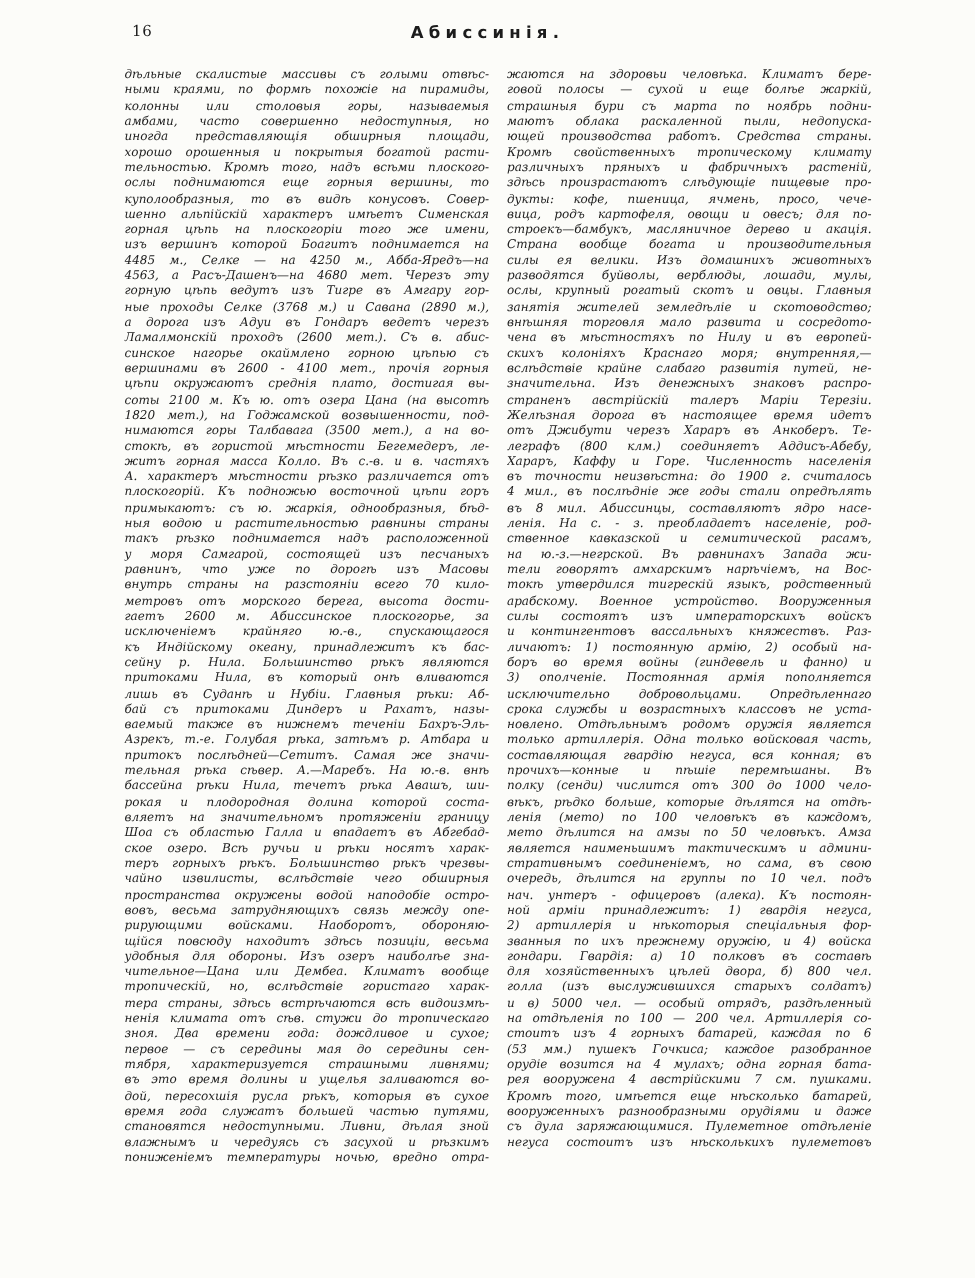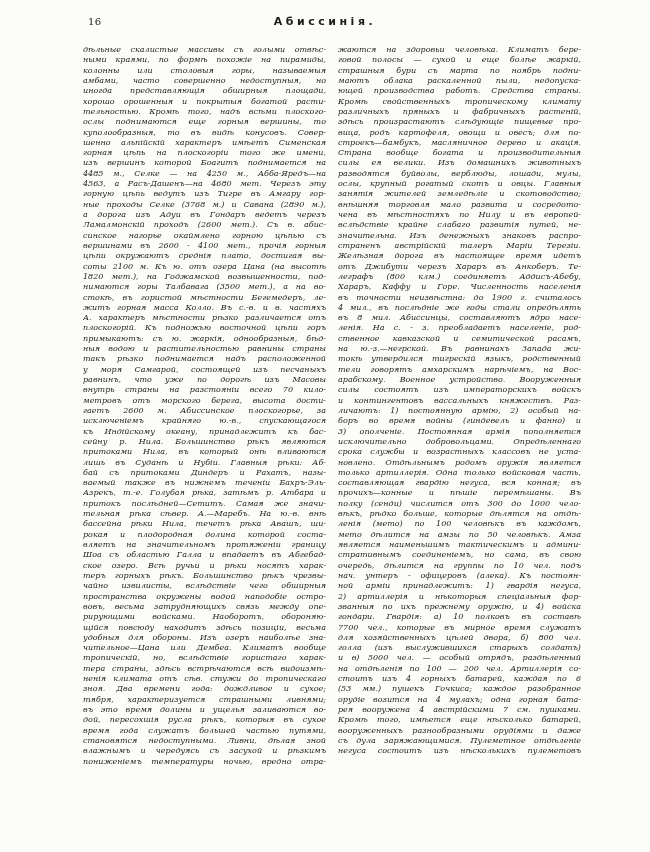--- a/index.html
+++ b/index.html
@@ -123,62 +123,65 @@
       <div class="line">пространства окружены водой наподобіе остро-</div>
       <div class="line">вовъ, весьма затрудняющихъ связь между опе-</div>
       <div class="line">рирующими войсками. Наоборотъ, обороняю-</div>
       <div class="line">щійся повсюду находитъ здѣсь позиціи, весьма</div>
       <div class="line">удобныя для обороны. Изъ озеръ наиболѣе зна-</div>
       <div class="line">чительное—Цана или Дембеа. Климатъ вообще</div>
       <div class="line">тропическій, но, вслѣдствіе гористаго харак-</div>
       <div class="line">тера страны, здѣсь встрѣчаются всѣ видоизмѣ-</div>
       <div class="line">ненія климата отъ сѣв. стужи до тропическаго</div>
       <div class="line">зноя. Два времени года: дождливое и сухое;</div>
+      <div class="line">первое — съ середины мая до середины сен-</div>
       <div class="line">тября, характеризуется страшными ливнями;</div>
       <div class="line">въ это время долины и ущелья заливаются во-</div>
       <div class="line">дой, пересохшія русла рѣкъ, которыя въ сухое</div>
       <div class="line">время года служатъ большей частью путями,</div>
       <div class="line">становятся недоступными. Ливни, дѣлая зной</div>
       <div class="line">влажнымъ и чередуясь съ засухой и рѣзкимъ</div>
       <div class="line">пониженіемъ температуры ночью, вредно отра-</div>
     </div>
 
   <div class="column column-right">
       <div class="line">жаются на здоровьи человѣка. Климатъ бере-</div>
       <div class="line">говой полосы — сухой и еще болѣе жаркій,</div>
       <div class="line">страшныя бури съ марта по ноябрь подни-</div>
       <div class="line">маютъ облака раскаленной пыли, недопуска-</div>
       <div class="line">ющей производства работъ. Средства страны.</div>
       <div class="line">Кромѣ свойственныхъ тропическому климату</div>
       <div class="line">различныхъ пряныхъ и фабричныхъ растеній,</div>
       <div class="line">здѣсь произрастаютъ слѣдующіе пищевые про-</div>
+      <div class="line">дукты: кофе, пшеница, ячмень, просо, чече-</div>
       <div class="line">вица, родъ картофеля, овощи и овесъ; для по-</div>
       <div class="line">строекъ—бамбукъ, масляничное дерево и акація.</div>
       <div class="line">Страна вообще богата и производительныя</div>
       <div class="line">силы ея велики. Изъ домашнихъ животныхъ</div>
       <div class="line">разводятся буйволы, верблюды, лошади, мулы,</div>
       <div class="line">ослы, крупный рогатый скотъ и овцы. Главныя</div>
       <div class="line">занятія жителей земледѣліе и скотоводство;</div>
       <div class="line">внѣшняя торговля мало развита и сосредото-</div>
       <div class="line">чена въ мѣстностяхъ по Нилу и въ европей-</div>
+      <div class="line">скихъ колоніяхъ Краснаго моря; внутренняя,—</div>
       <div class="line">вслѣдствіе крайне слабаго развитія путей, не-</div>
       <div class="line">значительна. Изъ денежныхъ знаковъ распро-</div>
       <div class="line">страненъ австрійскій талеръ Маріи Терезіи.</div>
       <div class="line">Желѣзная дорога въ настоящее время идетъ</div>
       <div class="line">отъ Джибути черезъ Хараръ въ Анкоберъ. Те-</div>
       <div class="line">леграфъ (800 клм.) соединяетъ Аддисъ-Абебу,</div>
       <div class="line">Хараръ, Каффу и Горе. Численность населенія</div>
       <div class="line">въ точности неизвѣстна: до 1900 г. считалось</div>
       <div class="line">4 мил., въ послѣдніе же годы стали опредѣлять</div>
       <div class="line">въ 8 мил. Абиссинцы, составляютъ ядро насе-</div>
       <div class="line">ленія. На с. - з. преобладаетъ населеніе, род-</div>
       <div class="line">ственное кавказской и семитической расамъ,</div>
       <div class="line">на ю.-з.—негрской. Въ равнинахъ Запада жи-</div>
+      <div class="line">тели говорятъ амхарскимъ нарѣчіемъ, на Вос-</div>
       <div class="line">токѣ утвердился тигрескій языкъ, родственный</div>
-      <div class="line">тели говорятъ амхарскимъ нарѣчіемъ, на Вос-</div>
       <div class="line">арабскому. Военное устройство. Вооруженныя</div>
       <div class="line">силы состоятъ изъ императорскихъ войскъ</div>
       <div class="line">и контингентовъ вассальныхъ княжествъ. Раз-</div>
       <div class="line">личаютъ: 1) постоянную армію, 2) особый на-</div>
       <div class="line">боръ во время войны (гиндевель и фанно) и</div>
       <div class="line">3) ополченіе. Постоянная армія пополняется</div>
       <div class="line">исключительно добровольцами. Опредѣленнаго</div>
       <div class="line">срока службы и возрастныхъ классовъ не уста-</div>
       <div class="line">новлено. Отдѣльнымъ родомъ оружія является</div>
       <div class="line">только артиллерія. Одна только войсковая часть,</div>
@@ -189,21 +192,20 @@
       <div class="line">ленія (мето) по 100 человѣкъ въ каждомъ,</div>
       <div class="line">мето дѣлится на амзы по 50 человѣкъ. Амза</div>
       <div class="line">является наименьшимъ тактическимъ и админи-</div>
       <div class="line">стративнымъ соединеніемъ, но сама, въ свою</div>
       <div class="line">очередь, дѣлится на группы по 10 чел. подъ</div>
       <div class="line">нач. унтеръ - офицеровъ (алека). Къ постоян-</div>
       <div class="line">ной арміи принадлежитъ: 1) гвардія негуса,</div>
       <div class="line">2) артиллерія и нѣкоторыя спеціальныя фор-</div>
       <div class="line">званныя по ихъ прежнему оружію, и 4) войска</div>
       <div class="line">гондари. Гвардія: а) 10 полковъ въ составѣ</div>
-      <div class="line">7700 чел., которые въ мирное время служатъ</div>
       <div class="line">для хозяйственныхъ цѣлей двора, б) 800 чел.</div>
       <div class="line">голла (изъ выслужившихся старыхъ солдатъ)</div>
       <div class="line">и в) 5000 чел. — особый отрядъ, раздѣленный</div>
       <div class="line">на отдѣленія по 100 — 200 чел. Артиллерія со-</div>
       <div class="line">стоитъ изъ 4 горныхъ батарей, каждая по 6</div>
       <div class="line">(53 мм.) пушекъ Гочкиса; каждое разобранное</div>
       <div class="line">орудіе возится на 4 мулахъ; одна горная бата-</div>
       <div class="line">рея вооружена 4 австрійскими 7 см. пушками.</div>
       <div class="line">Кромѣ того, имѣется еще нѣсколько батарей,</div>
       <div class="line">вооруженныхъ разнообразными орудіями и даже</div>

